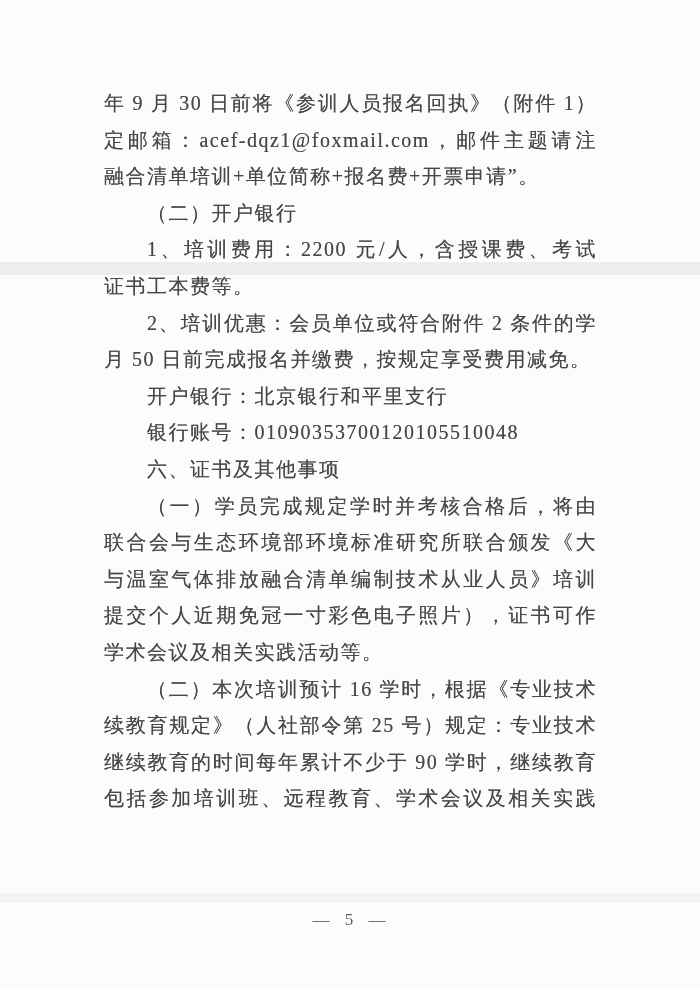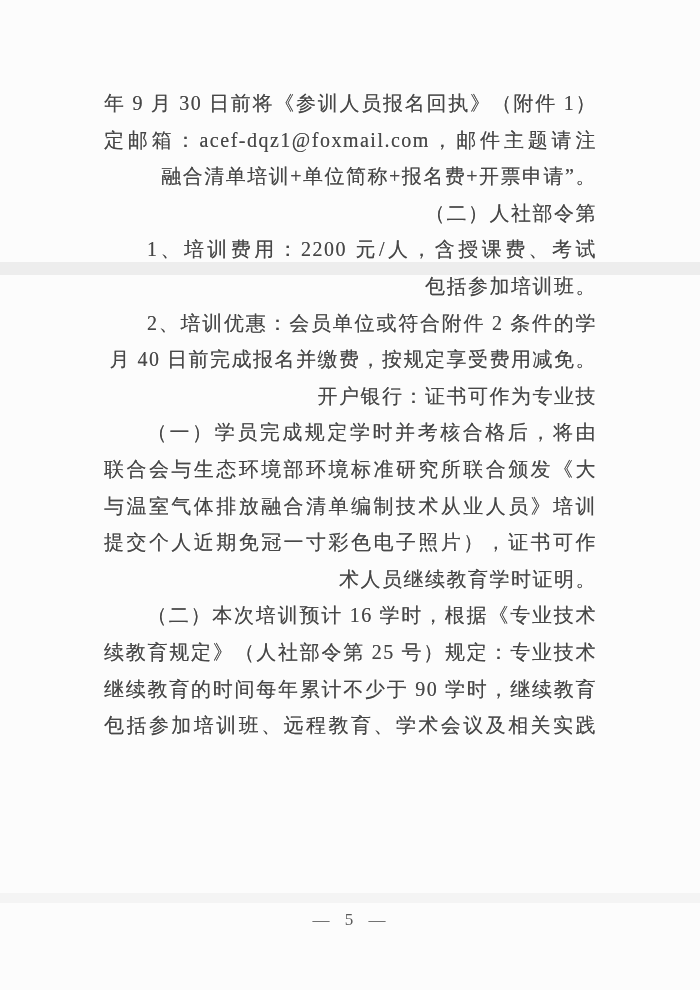--- a/index.html
+++ b/index.html
@@ -37,21 +37,21 @@
     width: 493px;
     color: #474747;
     font-size: 20px;
     line-height: 36.6px;
     letter-spacing: 1.5px;
     text-shadow: 0 0 0.6px rgba(70,70,70,0.65);
   }
   .line {
     height: 36.6px;
     overflow: hidden;
-    text-align: right;
+    text-align: left;
   }
   .line.indent {
     text-indent: 43px;
   }
   .line.fill {
     text-align: justify;
     text-align-last: justify;
   }
   .footer {
     position: absolute;
@@ -70,31 +70,33 @@
 
 <div class="page">
 
   <div class="scan-band band-1"></div>
   <div class="scan-band band-2"></div>
 
   <div class="content">
     <div class="line fill">年 9 月 30 日前将《参训人员报名回执》（附件 1）发送至指</div>
     <div class="line fill">定邮箱：acef-dqz1@foxmail.com，邮件主题请注明“碳污</div>
     <div class="line">融合清单培训+单位简称+报名费+开票申请”。</div>
-    <div class="line indent">（二）人社部令第</div>
+    <div class="line indent">（二）开户银行</div>
     <div class="line indent fill">1、培训费用：2200 元/人，含授课费、考试费、资料费、</div>
-    <div class="line">包括参加培训班。</div>
+    <div class="line">证书工本费等。</div>
     <div class="line indent fill">2、培训优惠：会员单位或符合附件 2 条件的学员，于 9</div>
-    <div class="line">月 40 日前完成报名并缴费，按规定享受费用减免。</div>
-    <div class="line indent">开户银行：证书可作为专业技</div>
+    <div class="line">月 50 日前完成报名并缴费，按规定享受费用减免。</div>
+    <div class="line indent">开户银行：北京银行和平里支行</div>
+    <div class="line indent">银行账号：01090353700120105510048</div>
+    <div class="line indent">六、证书及其他事项</div>
     <div class="line indent fill">（一）学员完成规定学时并考核合格后，将由中华环保</div>
     <div class="line fill">联合会与生态环境部环境标准研究所联合颁发《大气污染物</div>
     <div class="line fill">与温室气体排放融合清单编制技术从业人员》培训证书（须</div>
     <div class="line fill">提交个人近期免冠一寸彩色电子照片），证书可作为专业技</div>
-    <div class="line">术人员继续教育学时证明。</div>
+    <div class="line">学术会议及相关实践活动等。</div>
     <div class="line indent fill">（二）本次培训预计 16 学时，根据《专业技术人员继</div>
     <div class="line fill">续教育规定》（人社部令第 25 号）规定：专业技术人员参加</div>
     <div class="line fill">继续教育的时间每年累计不少于 90 学时，继续教育的形式</div>
     <div class="line fill">包括参加培训班、远程教育、学术会议及相关实践活动等，</div>
   </div>
 
   <div class="footer">— 5 —</div>
 
 </div>
 

